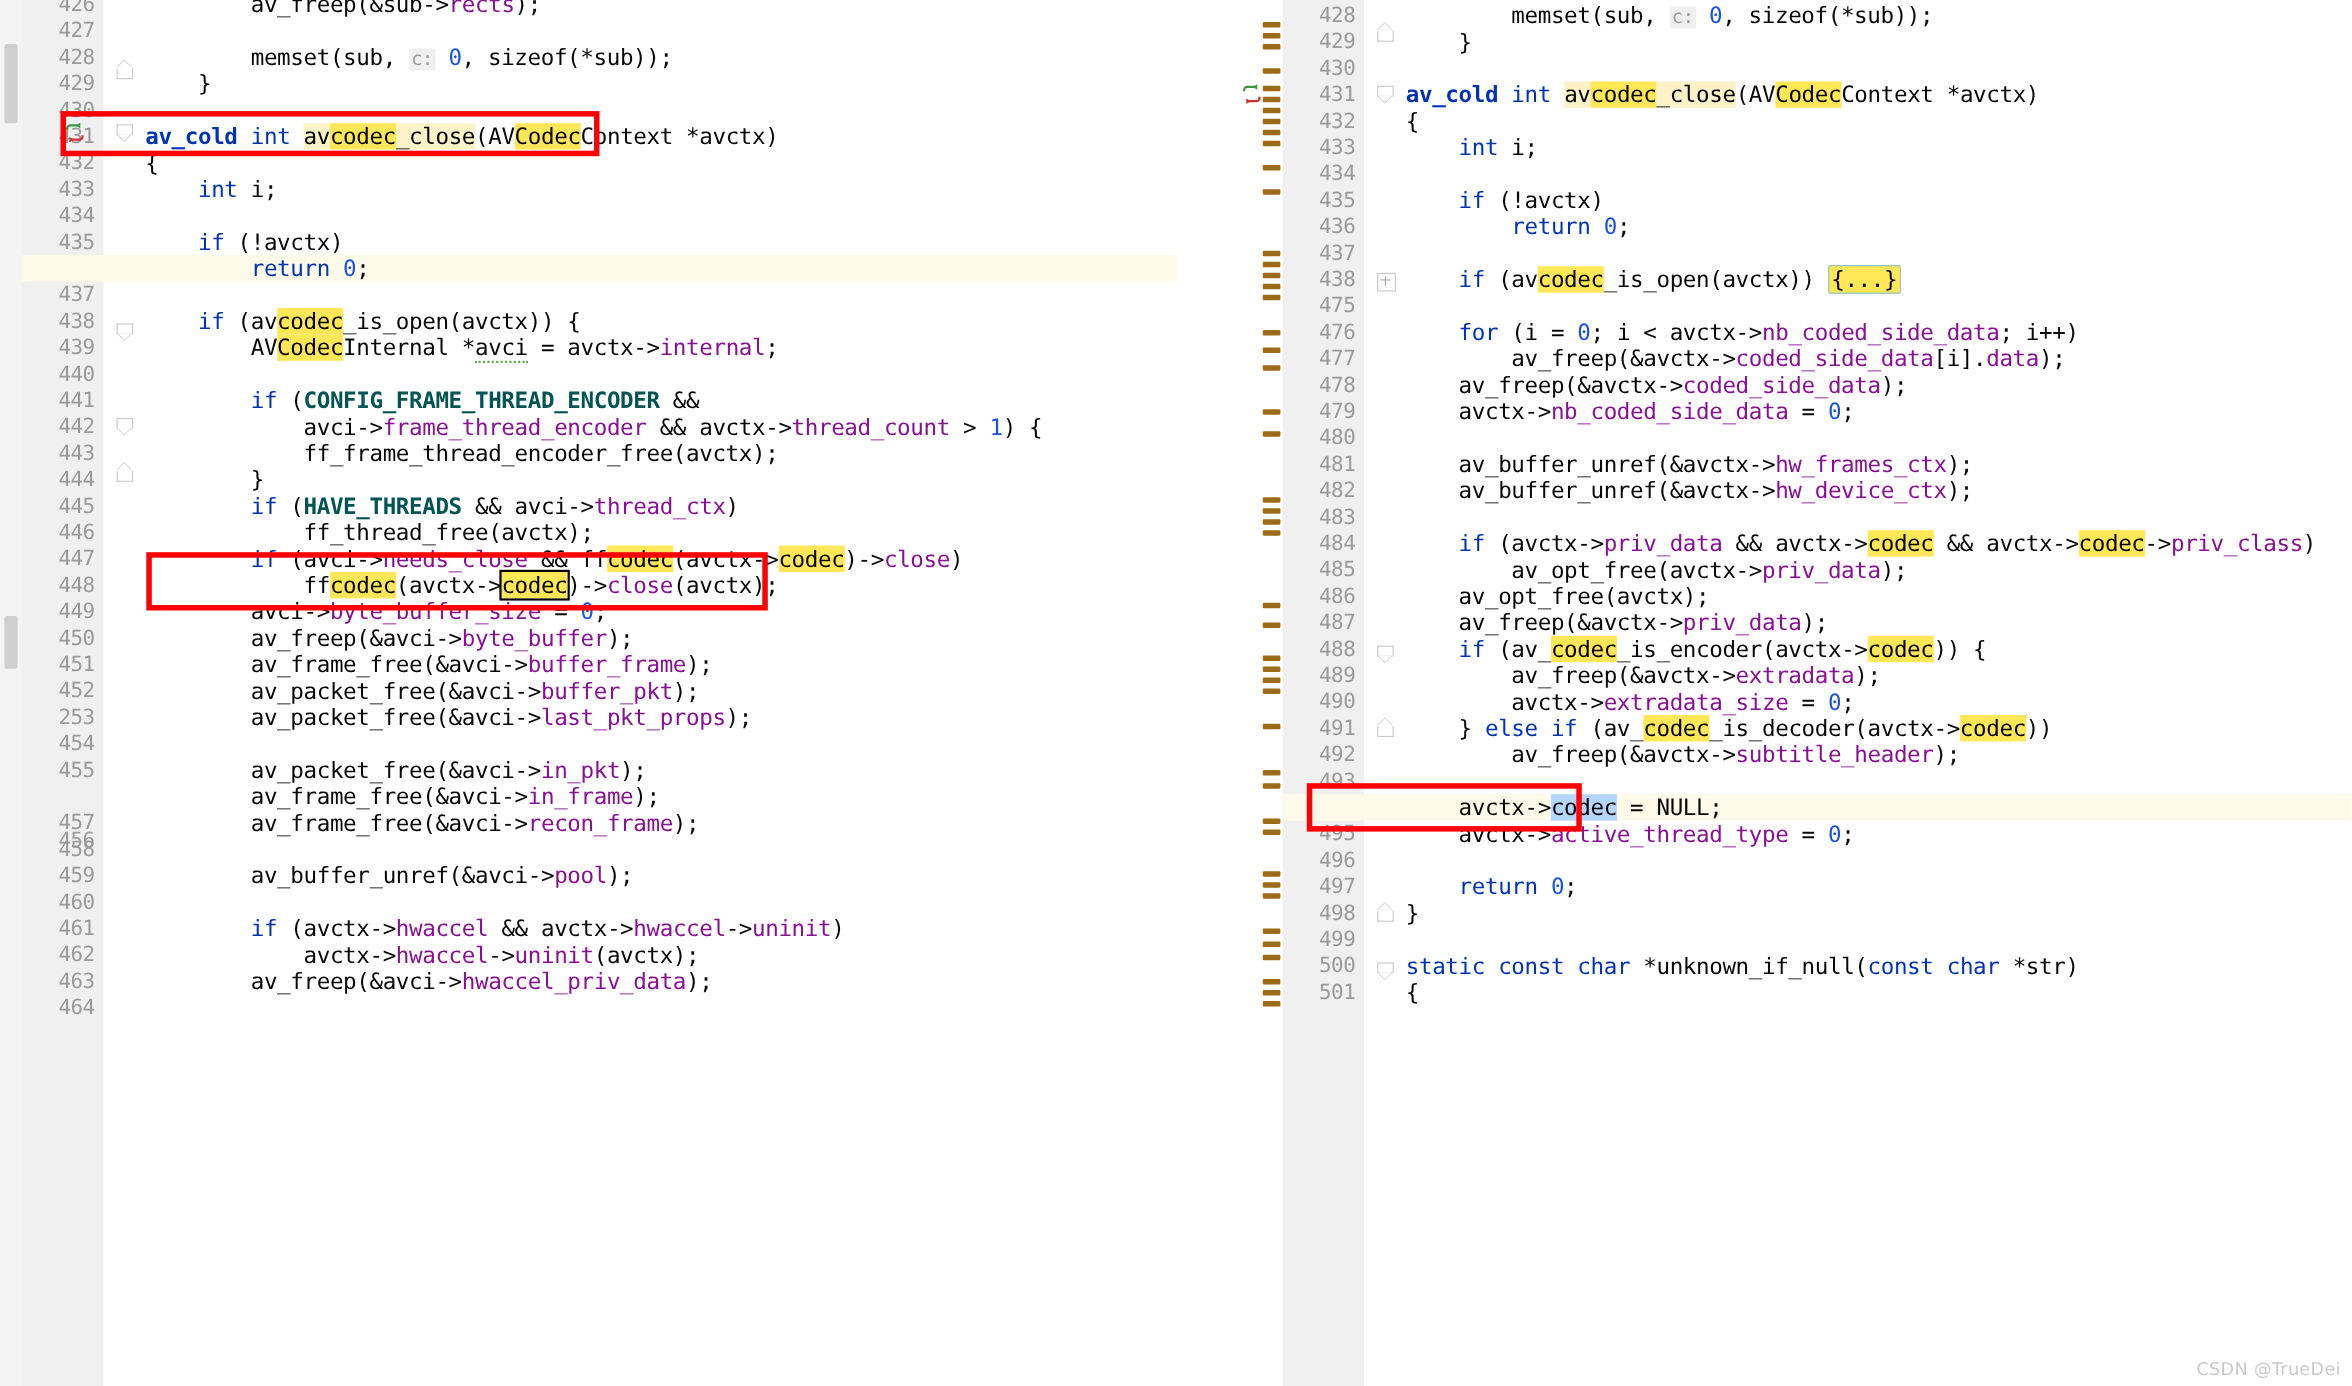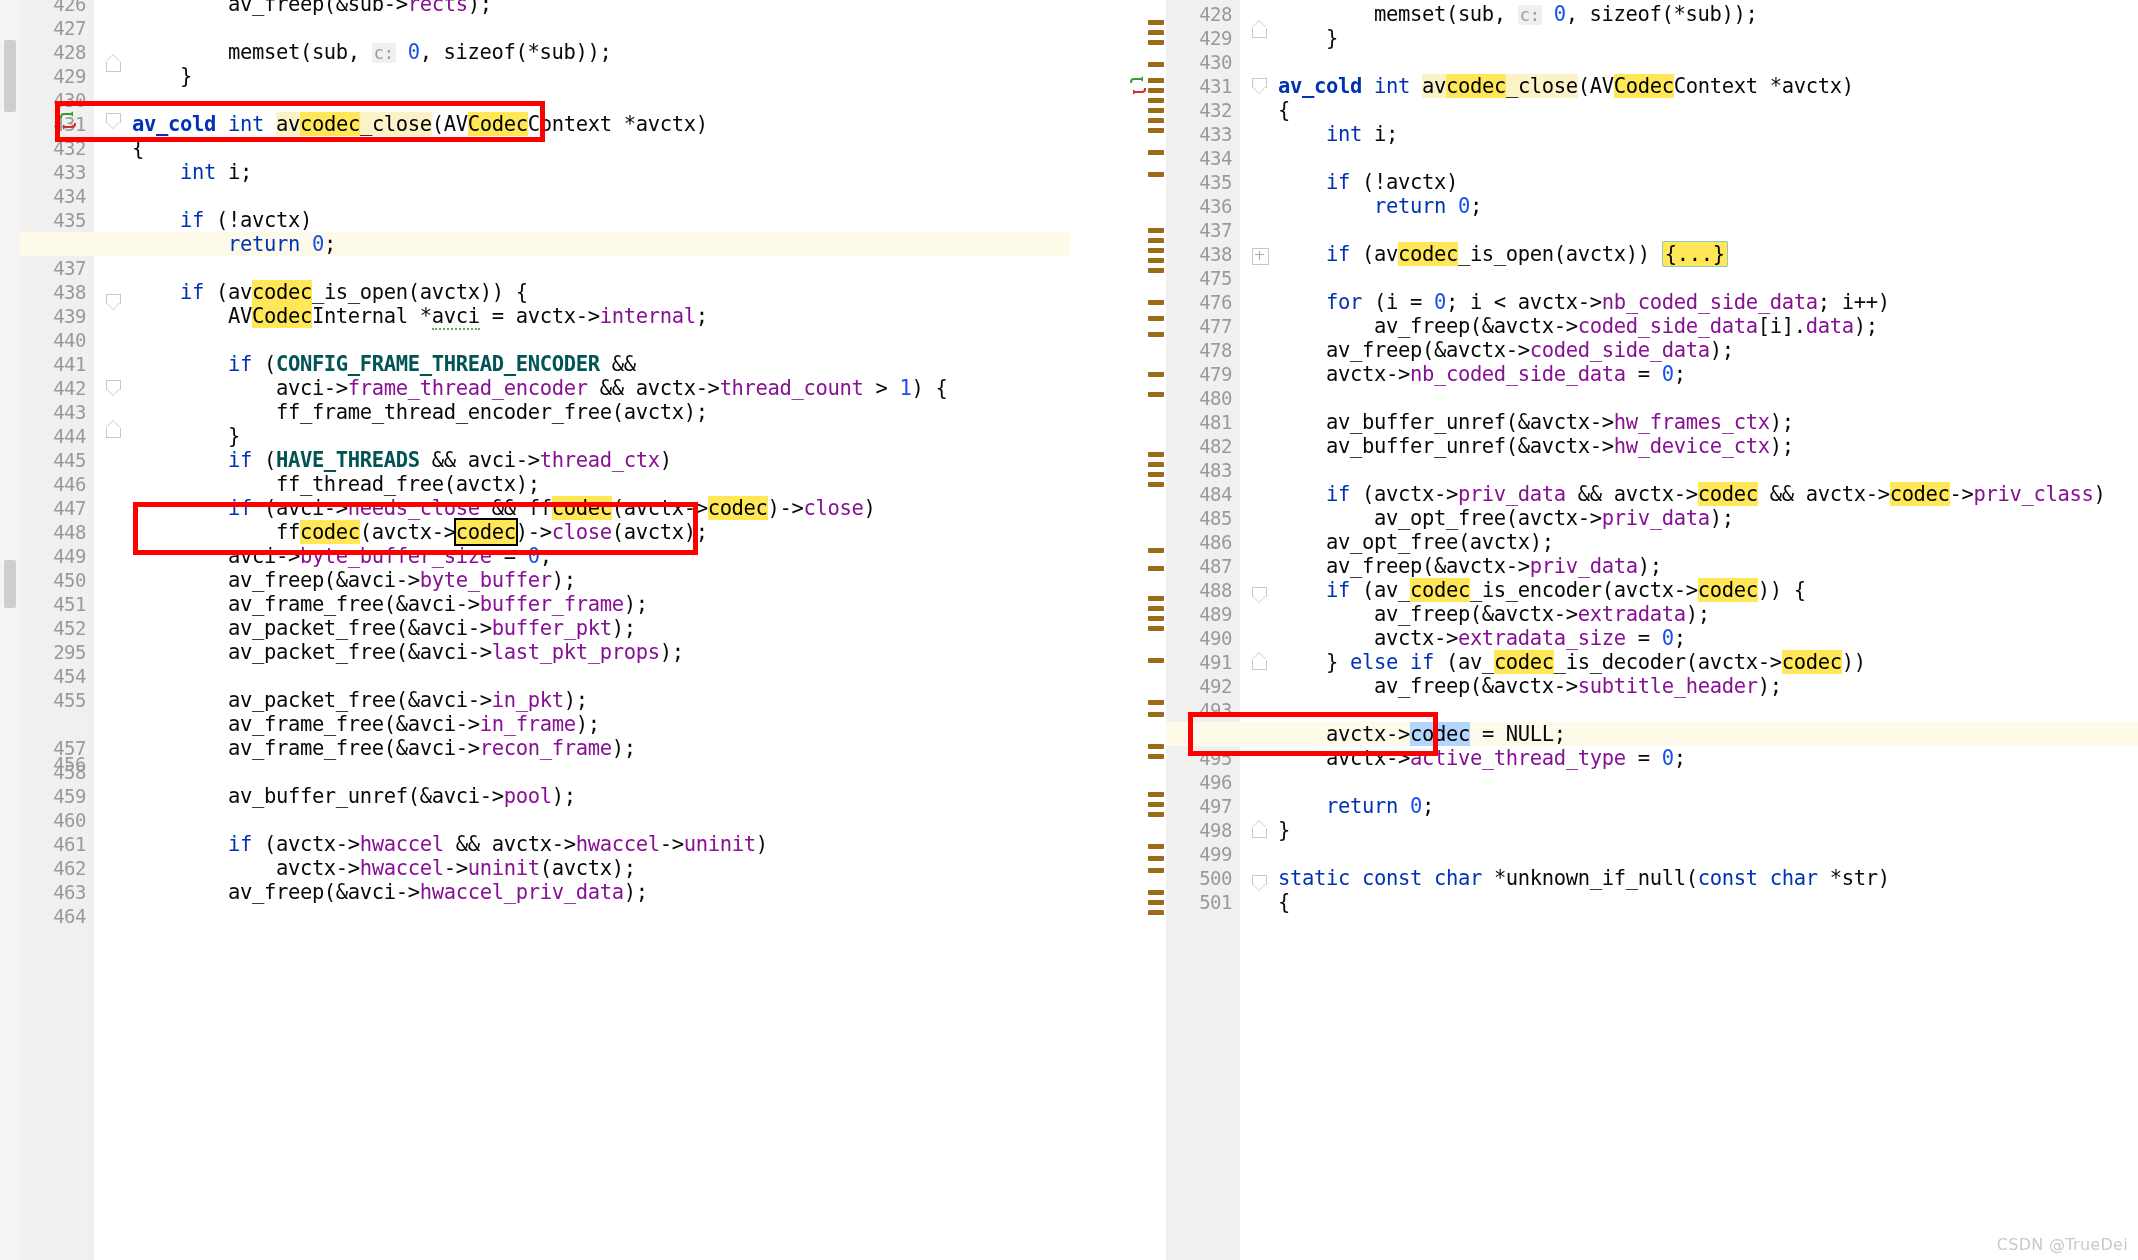--- a/index.html
+++ b/index.html
@@ -159,21 +159,21 @@
         <div class="gnum" style="top: 400px;">443</div>
         <div class="gnum" style="top: 424px;">444</div>
         <div class="gnum" style="top: 448px;">445</div>
         <div class="gnum" style="top: 472px;">446</div>
         <div class="gnum" style="top: 496px;">447</div>
         <div class="gnum" style="top: 520px;">448</div>
         <div class="gnum" style="top: 544px;">449</div>
         <div class="gnum" style="top: 568px;">450</div>
         <div class="gnum" style="top: 592px;">451</div>
         <div class="gnum" style="top: 616px; text-align: center;">452</div>
-        <div class="gnum" style="top: 640px;">295</div>
+        <div class="gnum" style="top: 640px;">253</div>
         <div class="gnum" style="top: 664px;">454</div>
         <div class="gnum" style="top: 688px;">455</div>
         <div class="gnum" style="top: 712px; margin-top: 40px;">456</div>
         <div class="gnum" style="top: 736px;">457</div>
         <div class="gnum" style="top: 760px;">458</div>
         <div class="gnum" style="top: 784px;">459</div>
         <div class="gnum" style="top: 808px;">460</div>
         <div class="gnum" style="top: 832px;">461</div>
         <div class="gnum" style="top: 856px;">462</div>
         <div class="gnum" style="top: 880px;">463</div>

